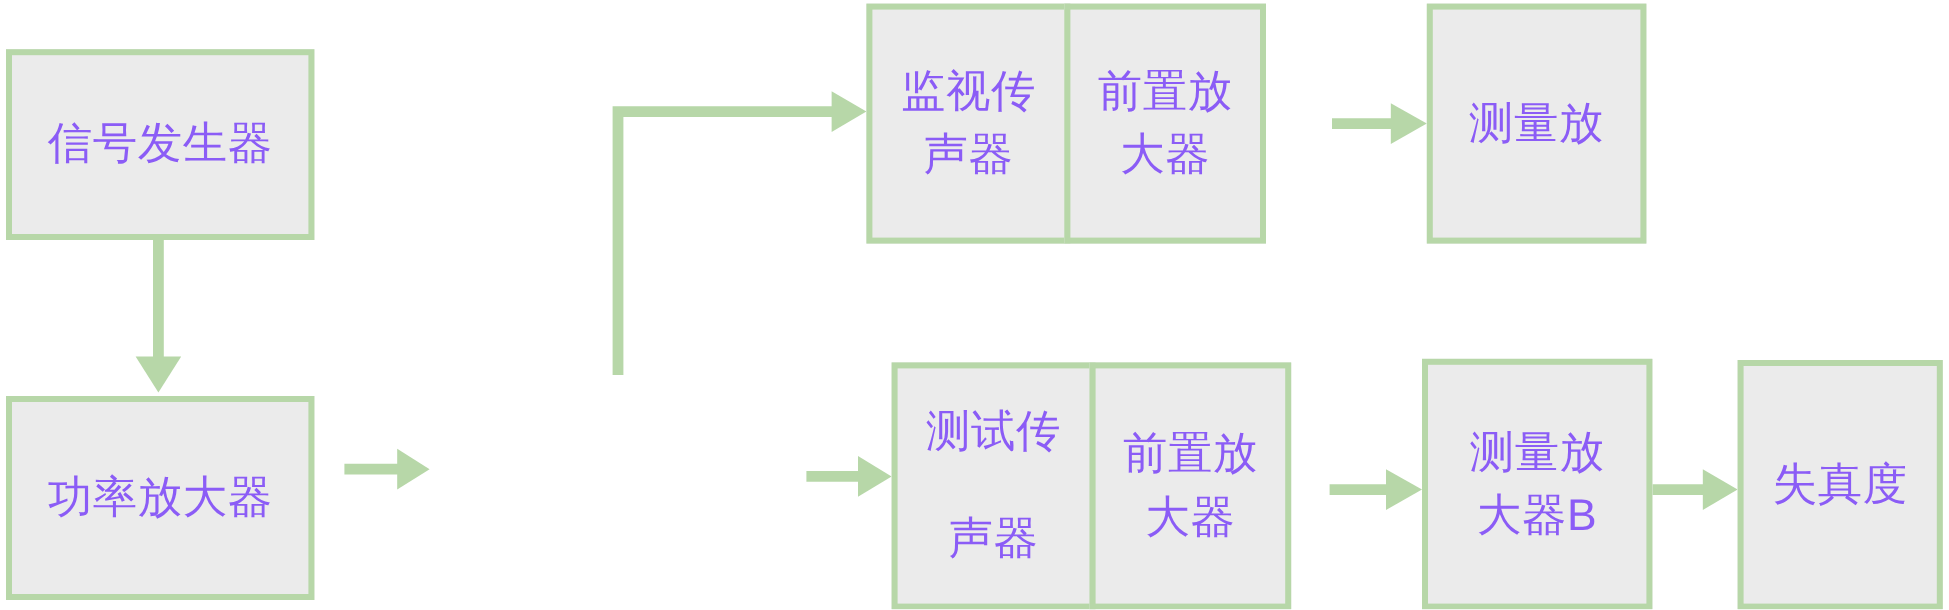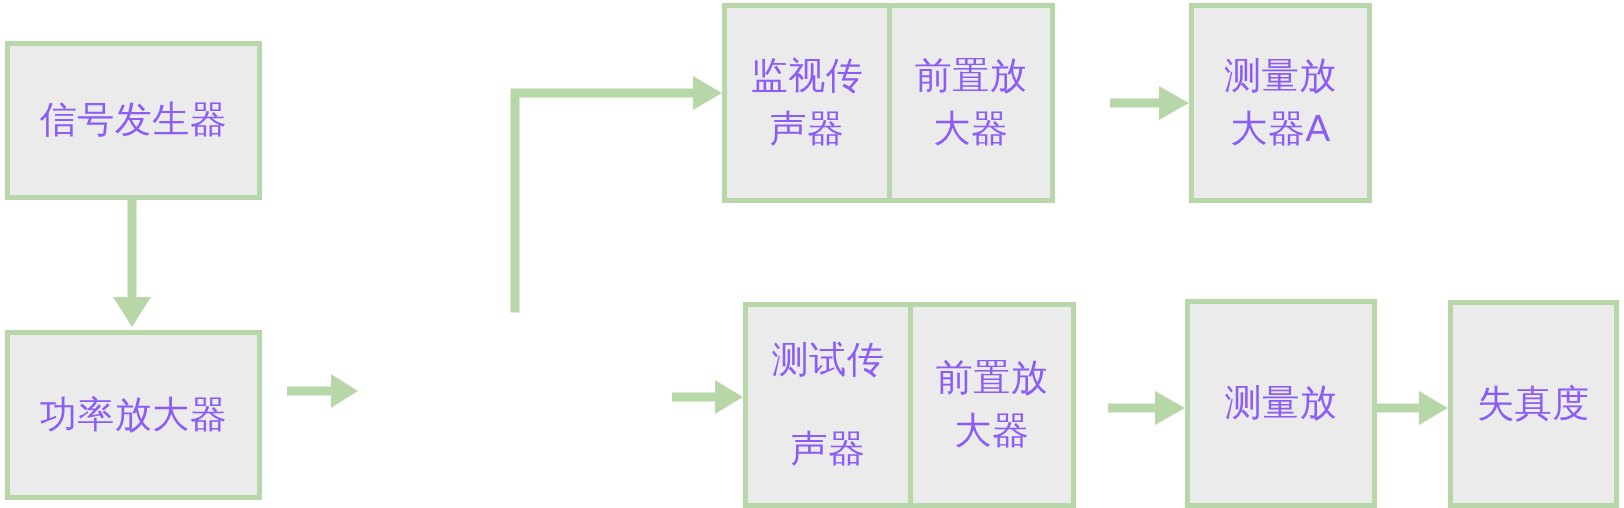--- a/index.html
+++ b/index.html
@@ -111,34 +111,34 @@
     <span class="line">声器</span>
   </div>
 
   <div class="node" style="left:887px; top:3px; width:168px; height:200px;">
     <span class="line">前置放</span>
     <span class="line">大器</span>
   </div>
 
   <div class="node" style="left:1189px; top:3px; width:183px; height:200px;">
     <span class="line">测量放</span>
-    <span class="line">大器A</span>
   </div>
 
   <div class="node" style="left:743px; top:302px; width:170px; height:206px;gap:36px;">
     <span class="line">测试传</span>
     <span class="line">声器</span>
   </div>
 
   <div class="node" style="left:908px; top:302px; width:168px; height:206px;">
     <span class="line">前置放</span>
     <span class="line">大器</span>
   </div>
 
   <div class="node" style="left:1185px; top:299px; width:192px; height:209px;">
     <span class="line">测量放</span>
+    <span class="line">大器B</span>
   </div>
 
   <div class="node" style="left:1448px; top:300px; width:171px; height:208px;align-items:center;">
     <span class="line">失真度</span>
   </div>
 
 </div>
 
 </body></html>

